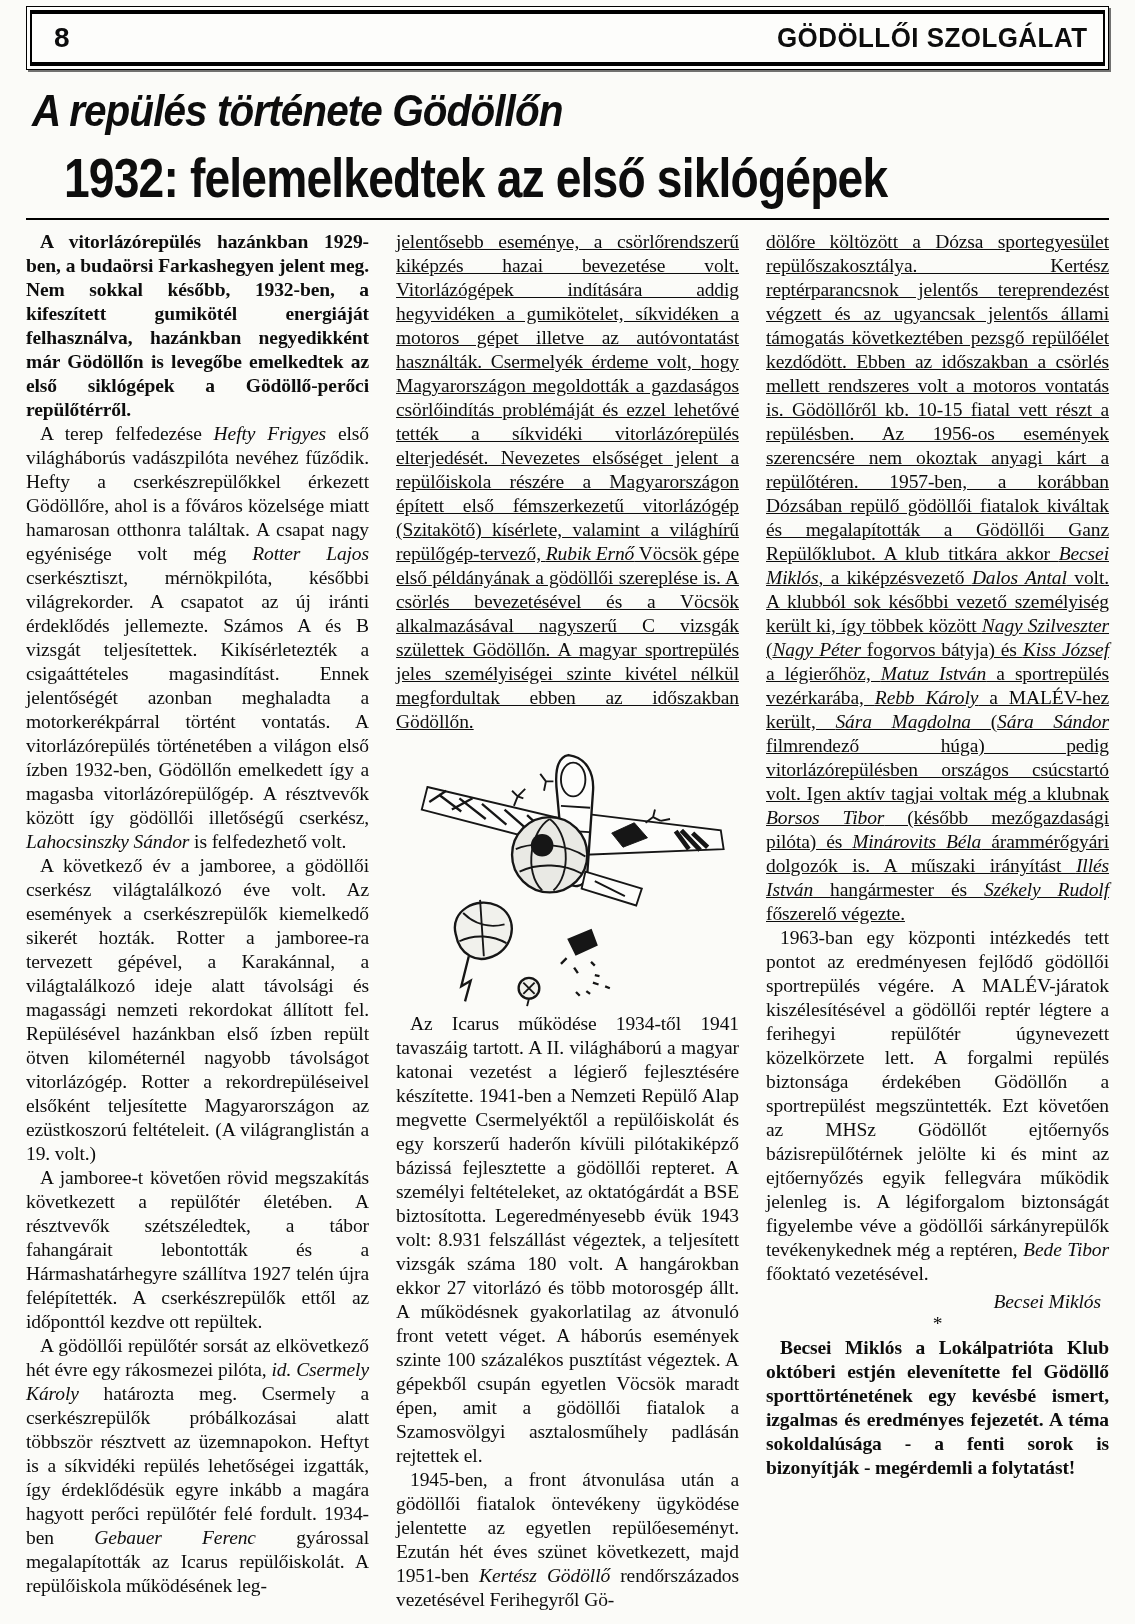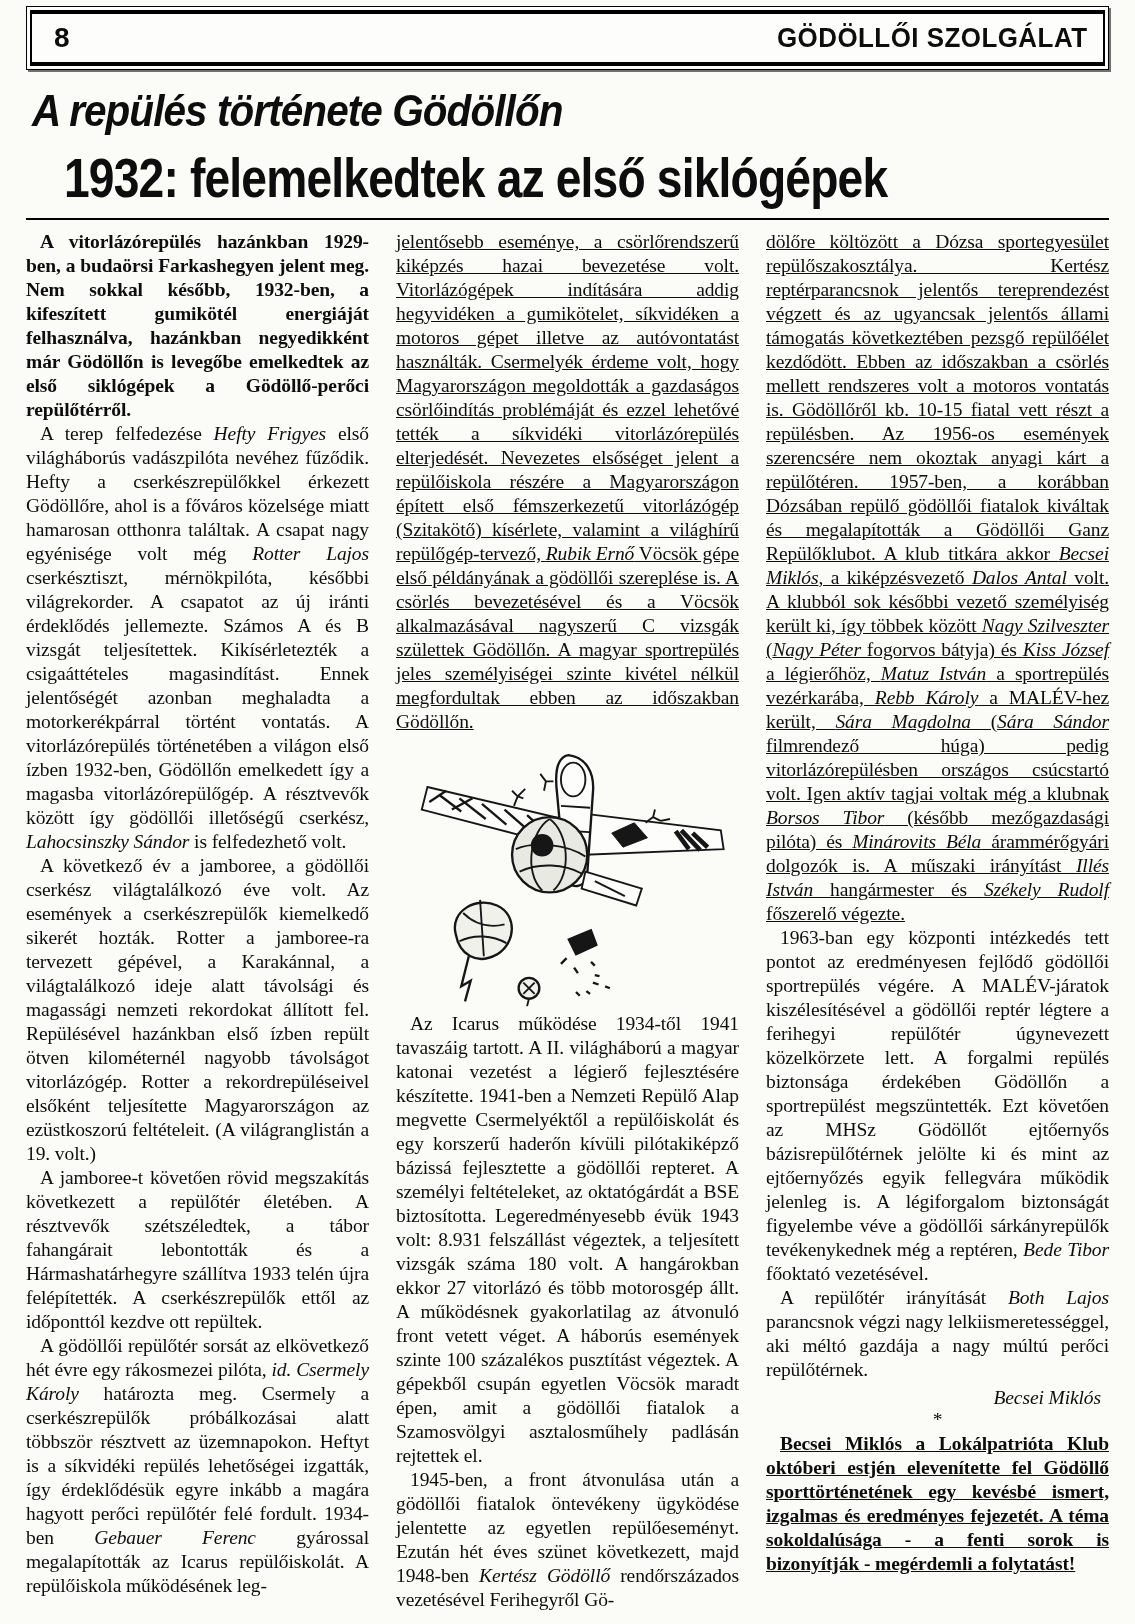--- a/index.html
+++ b/index.html
@@ -59,21 +59,21 @@
     font-size:19.5px;
     line-height:24px;
     text-align:justify;
     text-indent:14px;
     letter-spacing:-.1px;
   }
   .para.cont { text-indent:0;text-decoration:underline; }
   .para.lead { font-weight:bold; }
   .para.sig { text-align:right; font-style:italic; text-indent:0; padding-right:8px; margin-top:4px; }
   .para.star { text-align:center; text-indent:0; line-height:20px; }
-  .para.footnote { font-weight:bold; margin-top:2px;text-decoration:underline; }
+  .para.footnote { font-weight:bold; margin-top:2px; }
   .illu {
     width:100%; height:272px;
     margin:4px 0 2px 0;
     display:flex; align-items:center; justify-content:center;
   }
   .illu svg { width:330px; height:268px; }
 </style>
 </head>
 <body>
 
@@ -88,21 +88,21 @@
 
   <div class="kicker">A repülés története Gödöllőn</div>
   <div class="headline">1932: felemelkedtek az első siklógépek</div>
   <div class="headline-rule"></div>
 
   <div class="columns">
     <div class="col">
         <p class="para lead"><span>A vitorlázórepülés hazánkban 1929-ben, a budaörsi Farkashegyen jelent meg. Nem sokkal később, 1932-ben, a kifeszített gumikötél energiáját felhasználva, hazánkban negyedikként már Gödöllőn is levegőbe emelkedtek az első siklógépek a Gödöllő-perőci repülőtérről.</span></p>
         <p class="para"><span>A terep felfedezése </span><i>Hefty Frigyes</i><span> első világháborús vadászpilóta nevéhez fűződik. Hefty a cserkészrepülőkkel érkezett Gödöllőre, ahol is a főváros közelsége miatt hamarosan otthonra találtak. A csapat nagy egyénisége volt még </span><i>Rotter Lajos</i><span> cserkésztiszt, mérnökpilóta, későbbi világrekorder. A csapatot az új iránti érdeklődés jellemezte. Számos A és B vizsgát teljesítettek. Kikísérletezték a csigaáttételes magasindítást. Ennek jelentőségét azonban meghaladta a motorkerékpárral történt vontatás. A vitorlázórepülés történetében a világon első ízben 1932-ben, Gödöllőn emelkedett így a magasba vitorlázórepülőgép. A résztvevők között így gödöllői illetőségű cserkész, </span><i>Lahocsinszky Sándor</i><span> is felfedezhető volt.</span></p>
         <p class="para"><span>A következő év a jamboree, a gödöllői cserkész világtalálkozó éve volt. Az események a cserkészrepülők kiemelkedő sikerét hozták. Rotter a jamboree-ra tervezett gépével, a Karakánnal, a világtalálkozó ideje alatt távolsági és magassági nemzeti rekordokat állított fel. Repülésével hazánkban első ízben repült ötven kilométernél nagyobb távolságot vitorlázógép. Rotter a rekordrepüléseivel elsőként teljesítette Magyarországon az ezüstkoszorú feltételeit. (A világranglistán a 19. volt.)</span></p>
-        <p class="para"><span>A jamboree-t követően rövid megszakítás következett a repülőtér életében. A résztvevők szétszéledtek, a tábor fahangárait lebontották és a Hármashatárhegyre szállítva 1933 telén újra felépítették. A cserkészrepülők ettől az időponttól kezdve ott repültek.</span></p>
+        <p class="para"><span>A jamboree-t követően rövid megszakítás következett a repülőtér életében. A résztvevők szétszéledtek, a tábor fahangárait lebontották és a Hármashatárhegyre szállítva 1927 telén újra felépítették. A cserkészrepülők ettől az időponttól kezdve ott repültek.</span></p>
         <p class="para"><span>A gödöllői repülőtér sorsát az elkövetkező hét évre egy rákosmezei pilóta, </span><i>id. Csermely Károly</i><span> határozta meg. Csermely a cserkészrepülők próbálkozásai alatt többször résztvett az üzemnapokon. Heftyt is a síkvidéki repülés lehetőségei izgatták, így érdeklődésük egyre inkább a magára hagyott perőci repülőtér felé fordult. 1934-ben </span><i>Gebauer Ferenc</i><span> gyárossal megalapították az Icarus repülőiskolát. A repülőiskola működésének leg-</span></p>
       </div>
     <div class="col">
         <p class="para cont"><span>jelentősebb eseménye, a csörlőrendszerű kiképzés hazai bevezetése volt. Vitorlázógépek indítására addig hegyvidéken a gumikötelet, síkvidéken a motoros gépet illetve az autóvontatást használták. Csermelyék érdeme volt, hogy Magyarországon megoldották a gazdaságos csörlőindítás problémáját és ezzel lehetővé tették a síkvidéki vitorlázórepülés elterjedését. Nevezetes elsőséget jelent a repülőiskola részére a Magyarországon épített első fémszerkezetű vitorlázógép (Szitakötő) kísérlete, valamint a világhírű repülőgép-tervező, </span><i>Rubik Ernő</i><span> Vöcsök gépe első példányának a gödöllői szereplése is. A csörlés bevezetésével és a Vöcsök alkalmazásával nagyszerű C vizsgák születtek Gödöllőn. A magyar sportrepülés jeles személyiségei szinte kivétel nélkül megfordultak ebben az időszakban Gödöllőn.</span></p>
   <div class="illu">
     <svg viewBox="0 0 335 285" xmlns="http://www.w3.org/2000/svg" fill="none" stroke="#161616">
 
       <path d="M182 78 L330 96 L333 116 L186 122 Z" stroke-width="2" fill="#fdfdfb"></path>
       <path d="M300 99 L316 114 M282 97 L296 116 M288 96 L308 117" stroke-width="5"></path>
       <path d="M214 99 L238 88 L252 104 L226 114 Z" fill="#161616"></path>
@@ -130,25 +130,24 @@
       <path d="M62 230 L54 262 L64 256 L58 278" stroke-width="2.5"></path>
 
       <path d="M168 212 L192 202 L198 218 L176 228 Z" stroke-width="2" fill="#161616"></path>
       <path d="M160 238 l6 -6 m8 10 l4 6 m14 -12 l4 4 m-2 18 l6 2 m-24 8 l4 4" stroke-width="2.5"></path>
       <circle cx="126" cy="264" r="11" stroke-width="2.5" fill="#f1f1ec"></circle>
       <path d="M120 258 L132 270 M132 258 L120 270 M126 275 l-2 8" stroke-width="2"></path>
       <path d="M196 250 l5 1 m-14 16 l4 3 m16 -8 l5 2" stroke-width="2.5"></path>
     </svg>
   </div>
 <p class="para"><span>Az Icarus működése 1934-től 1941 tavaszáig tartott. A II. világháború a magyar katonai vezetést a légierő fejlesztésére készítette. 1941-ben a Nemzeti Repülő Alap megvette Csermelyéktől a repülőiskolát és egy korszerű haderőn kívüli pilótakiképző bázissá fejlesztette a gödöllői repteret. A személyi feltételeket, az oktatógárdát a BSE biztosította. Legeredményesebb évük 1943 volt: 8.931 felszállást végeztek, a teljesített vizsgák száma 180 volt. A hangárokban ekkor 27 vitorlázó és több motorosgép állt. A működésnek gyakorlatilag az átvonuló front vetett véget. A háborús események szinte 100 százalékos pusztítást végeztek. A gépekből csupán egyetlen Vöcsök maradt épen, amit a gödöllői fiatalok a Szamosvölgyi asztalosműhely padlásán rejtettek el.</span></p>
-        <p class="para"><span>1945-ben, a front átvonulása után a gödöllői fiatalok öntevékeny ügyködése jelentette az egyetlen repülőeseményt. Ezután hét éves szünet következett, majd 1948-ben </span><i>Kertész Gödöllő</i><span> rendőrszázados vezetésével Ferihegyről Gö-</span></p>
+        <p class="para"><span>1945-ben, a front átvonulása után a gödöllői fiatalok öntevékeny ügyködése jelentette az egyetlen repülőeseményt. Ezután hét éves szünet következett, majd 1951-ben </span><i>Kertész Gödöllő</i><span> rendőrszázados vezetésével Ferihegyről Gö-</span></p>
       </div>
     <div class="col">
         <p class="para cont"><span>dölőre költözött a Dózsa sportegyesület repülőszakosztálya. Kertész reptérparancsnok jelentős tereprendezést végzett és az ugyancsak jelentős állami támogatás következtében pezsgő repülőélet kezdődött. Ebben az időszakban a csörlés mellett rendszeres volt a motoros vontatás is. Gödöllőről kb. 10-15 fiatal vett részt a repülésben. Az 1956-os események szerencsére nem okoztak anyagi kárt a repülőtéren. 1957-ben, a korábban Dózsában repülő gödöllői fiatalok kiváltak és megalapították a Gödöllői Ganz Repülőklubot. A klub titkára akkor </span><i>Becsei Miklós</i><span>, a kiképzésvezető </span><i>Dalos Antal</i><span> volt. A klubból sok későbbi vezető személyiség került ki, így többek között </span><i>Nagy Szilveszter</i><span> (</span><i>Nagy Péter</i><span> fogorvos bátyja) és </span><i>Kiss József</i><span> a légierőhöz, </span><i>Matuz István</i><span> a sportrepülés vezérkarába, </span><i>Rebb Károly</i><span> a MALÉV-hez került, </span><i>Sára Magdolna</i><span> (</span><i>Sára Sándor</i><span> filmrendező húga) pedig vitorlázórepülésben országos csúcstartó volt. Igen aktív tagjai voltak még a klubnak </span><i>Borsos Tibor</i><span> (később mezőgazdasági pilóta) és </span><i>Minárovits Béla</i><span> árammérőgyári dolgozók is. A műszaki irányítást </span><i>Illés István</i><span> hangármester és </span><i>Székely Rudolf</i><span> főszerelő végezte.</span></p>
         <p class="para"><span>1963-ban egy központi intézkedés tett pontot az eredményesen fejlődő gödöllői sportrepülés végére. A MALÉV-járatok kiszélesítésével a gödöllői reptér légtere a ferihegyi repülőtér úgynevezett közelkörzete lett. A forgalmi repülés biztonsága érdekében Gödöllőn a sportrepülést megszüntették. Ezt követően az MHSz Gödöllőt ejtőernyős bázisrepülőtérnek jelölte ki és mint az ejtőernyőzés egyik fellegvára működik jelenleg is. A légiforgalom biztonságát figyelembe véve a gödöllői sárkányrepülők tevékenykednek még a reptéren, </span><i>Bede Tibor</i><span> főoktató vezetésével.</span></p>
-        <p class="para"><span>A repülőtér irányítását </span><i>Both Lajos</i><span> parancsnok végzi nagy lelkiismeretességgel, aki méltó gazdája a nagy múltú perőci repülőtérnek.</span></p>
         <p class="para sig"><i>Becsei Miklós</i></p>
         <p class="para star"><span>*</span></p>
         <p class="para footnote"><span>Becsei Miklós a Lokálpatrióta Klub októberi estjén elevenítette fel Gödöllő sporttörténetének egy kevésbé ismert, izgalmas és eredményes fejezetét. A téma sokoldalúsága - a fenti sorok is bizonyítják - megérdemli a folytatást!</span></p>
       </div>
   </div>
 
 </div>
 
 </body></html>

